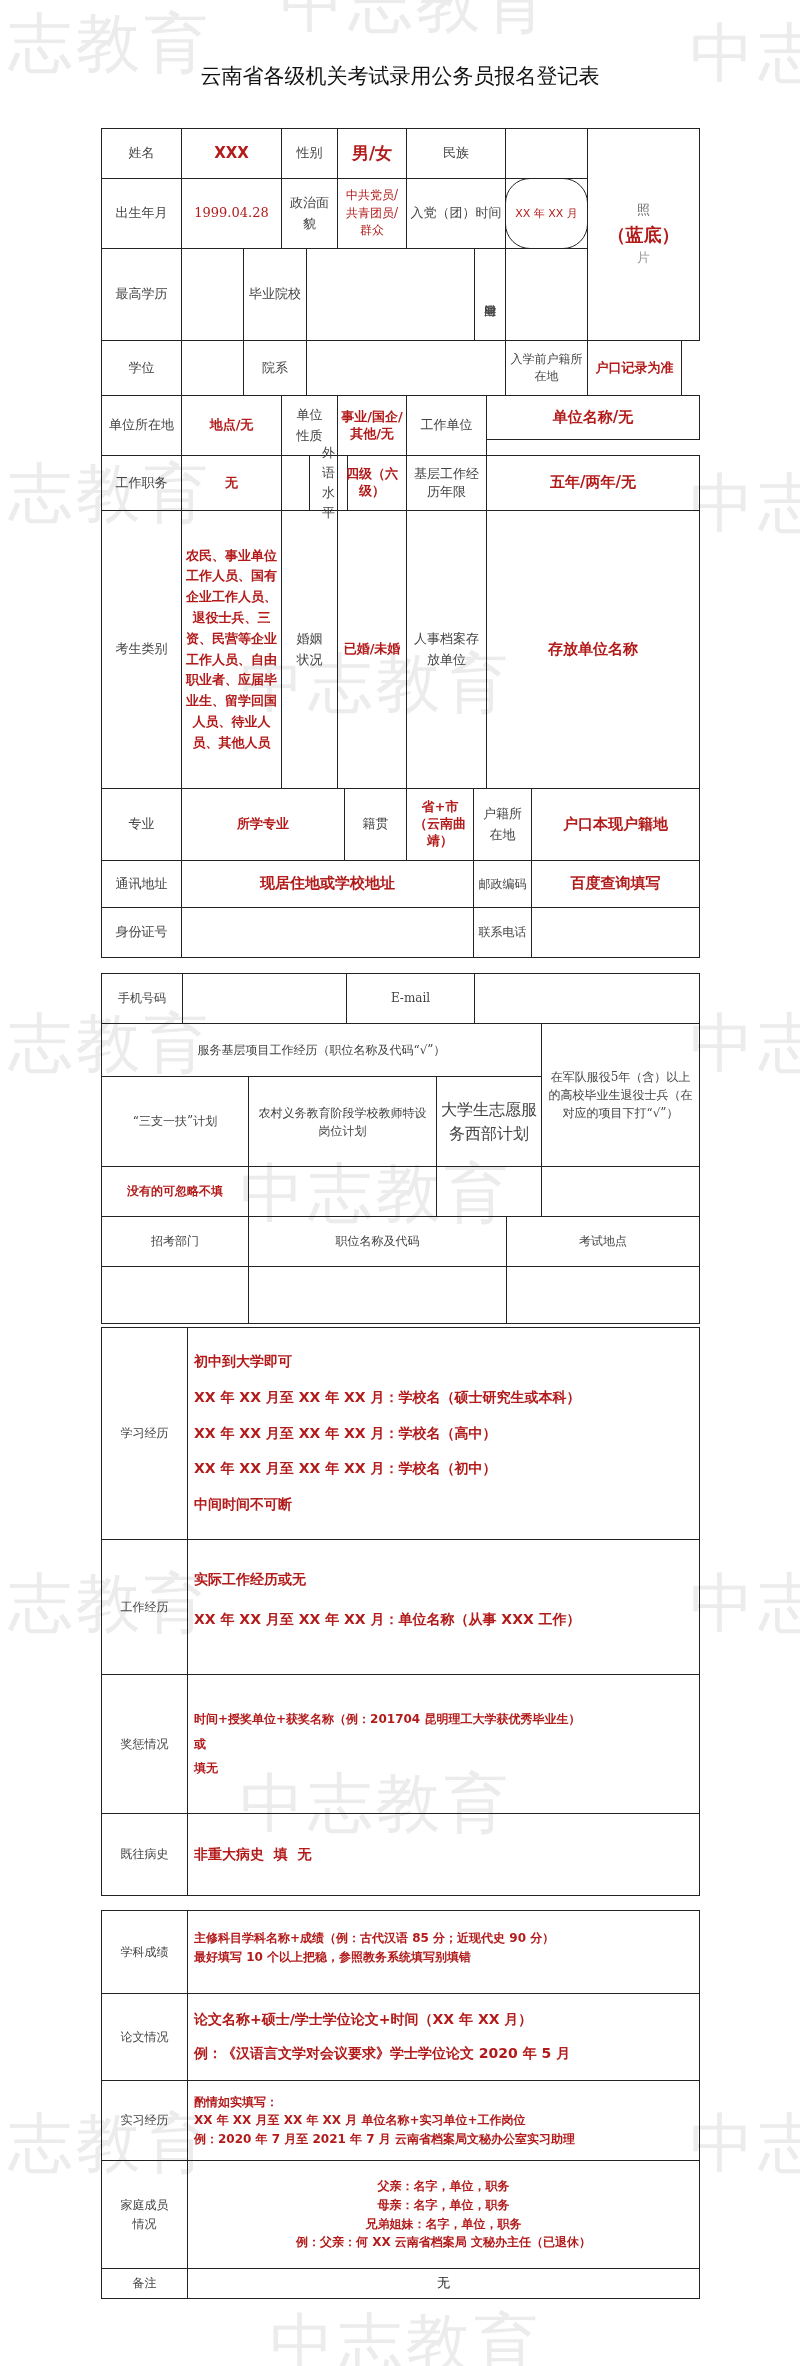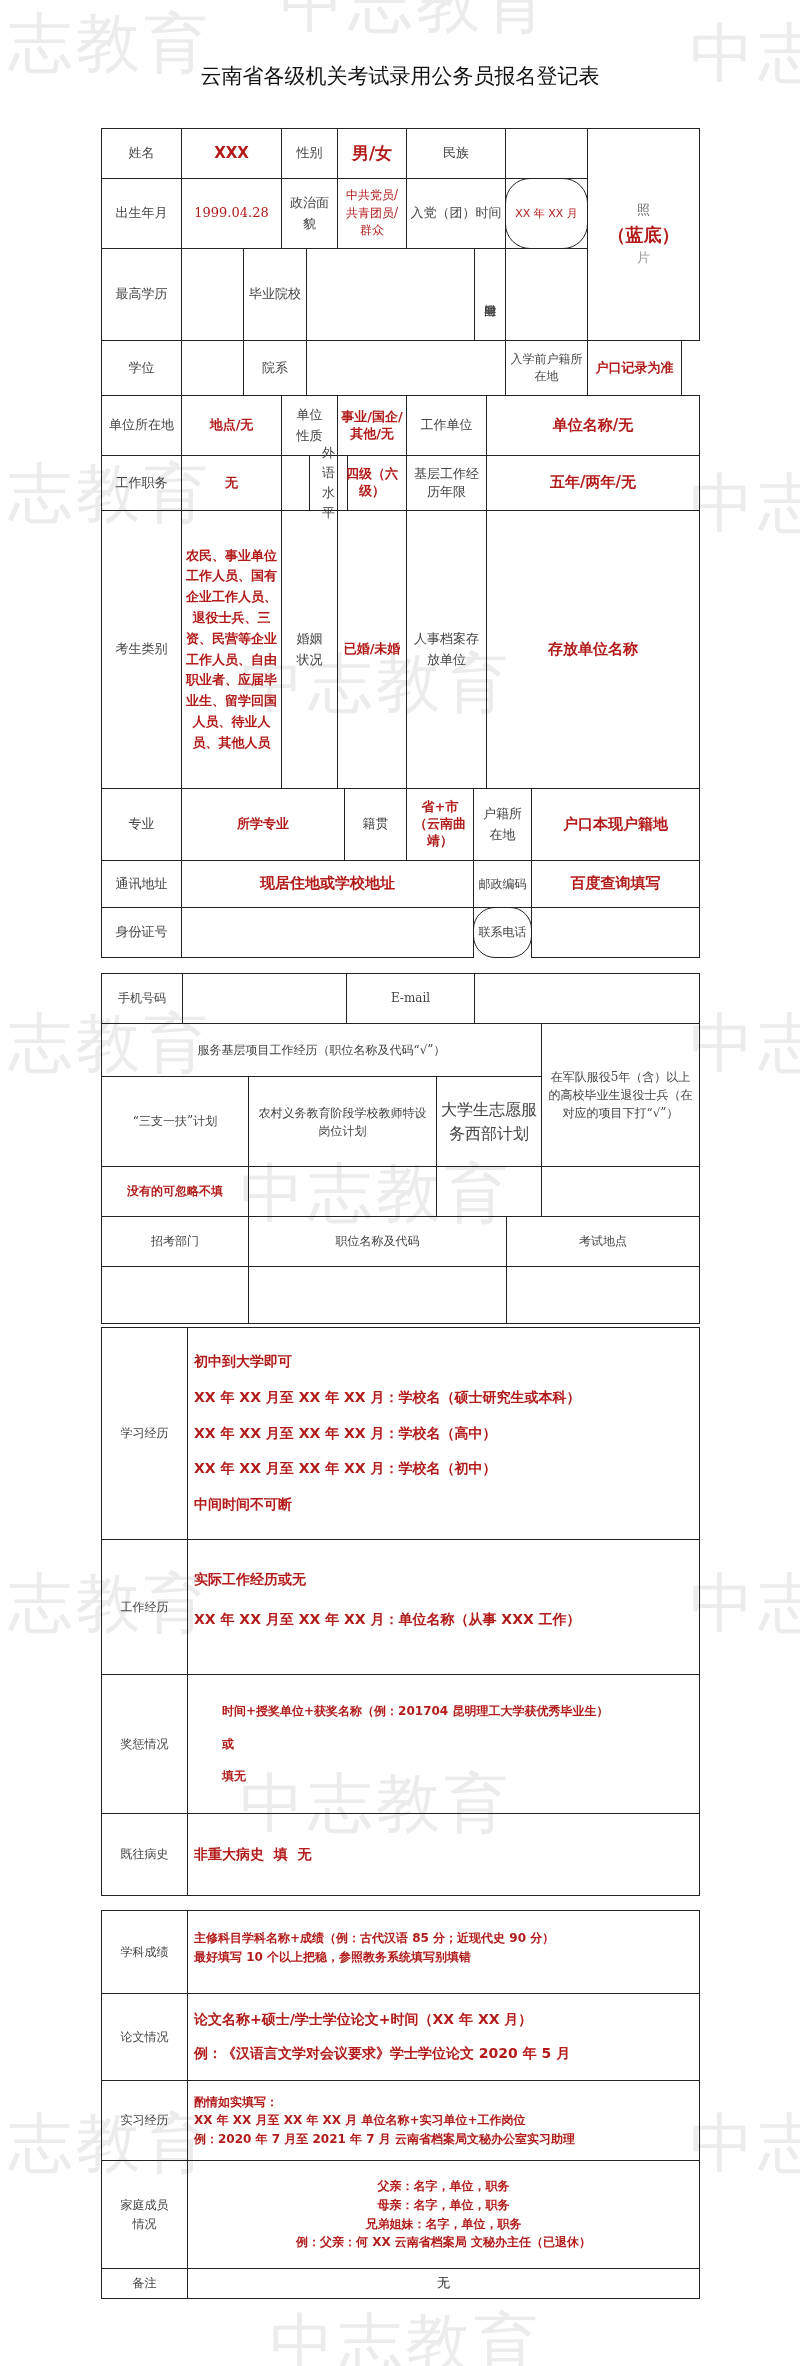--- a/index.html
+++ b/index.html
@@ -68,21 +68,21 @@
 <div class="c" style="left:243px;top:340px;width:64px;height:56px;">院系</div>
 <div class="c" style="left:306px;top:340px;width:200px;height:56px;"></div>
 <div class="c" style="left:505px;top:340px;width:83px;height:56px;font-size:12px;line-height:1.4;">入学前户籍所在地</div>
 <div class="c red" style="left:587px;top:340px;width:95px;height:56px;">户口记录为准</div>
 
 <div class="c" style="left:101px;top:395px;width:81px;height:61px;">单位所在地</div>
 <div class="c red" style="left:181px;top:395px;width:101px;height:61px;">地点/无</div>
 <div class="c" style="left:281px;top:395px;width:57px;height:61px;padding:2px 10px;">单位性质</div>
 <div class="c red" style="left:337px;top:395px;width:70px;height:61px;line-height:1.3;">事业/国企/其他/无</div>
 <div class="c" style="left:406px;top:395px;width:81px;height:61px;">工作单位</div>
-<div class="c red big" style="left:486px;top:395px;width:214px;height:61px;">单位名称/无</div>
+<div class="c red big" style="left:486px;top:395px;width:214px;height:45px;">单位名称/无</div>
 
 <div class="c" style="left:101px;top:455px;width:81px;height:56px;">工作职务</div>
 <div class="c red" style="left:181px;top:455px;width:101px;height:56px;">无</div>
 <div class="c" style="left:281px;top:455px;width:39px;height:56px;padding:2px 10px;margin-left:28px;">外语水平</div>
 <div class="c red" style="left:337px;top:455px;width:70px;height:56px;line-height:1.3;">四级（六级）</div>
 <div class="c" style="left:406px;top:455px;width:81px;height:56px;line-height:1.4;">基层工作经历年限</div>
 <div class="c red big" style="left:486px;top:455px;width:214px;height:56px;">五年/两年/无</div>
 
 <div class="c" style="left:101px;top:510px;width:81px;height:279px;">考生类别</div>
 <div class="c red" style="left:181px;top:510px;width:101px;height:279px;font-size:13px;line-height:1.6;padding:2px 3px;">农民、事业单位工作人员、国有企业工作人员、退役士兵、三资、民营等企业工作人员、自由职业者、应届毕业生、留学回国人员、待业人员、其他人员</div>
@@ -98,21 +98,21 @@
 <div class="c" style="left:473px;top:788px;width:59px;height:73px;">户籍所在地</div>
 <div class="c red big" style="left:531px;top:788px;width:169px;height:73px;">户口本现户籍地</div>
 
 <div class="c" style="left:101px;top:860px;width:81px;height:48px;">通讯地址</div>
 <div class="c red big" style="left:181px;top:860px;width:293px;height:48px;">现居住地或学校地址</div>
 <div class="c" style="left:473px;top:860px;width:59px;height:48px;font-size:12px;line-height:1.4;">邮政编码</div>
 <div class="c red big" style="left:531px;top:860px;width:169px;height:48px;">百度查询填写</div>
 
 <div class="c" style="left:101px;top:907px;width:81px;height:51px;">身份证号</div>
 <div class="c" style="left:181px;top:907px;width:293px;height:51px;"></div>
-<div class="c" style="left:473px;top:907px;width:59px;height:51px;font-size:12px;line-height:1.4;border-radius:22px;">联系电话</div>
+<div class="c" style="left:473px;top:907px;width:59px;height:51px;font-size:12px;line-height:1.4;">联系电话</div>
 <div class="c" style="left:531px;top:907px;width:169px;height:51px;"></div>
 
 <div class="c" style="left:101px;top:973px;width:82px;height:51px;font-size:12px;">手机号码</div>
 <div class="c" style="left:182px;top:973px;width:165px;height:51px;"></div>
 <div class="c" style="left:346px;top:973px;width:129px;height:51px;font-size:12px;">E-mail</div>
 <div class="c" style="left:474px;top:973px;width:226px;height:51px;"></div>
 
 <div class="c" style="left:101px;top:1023px;width:441px;height:54px;font-size:12px;">服务基层项目工作经历（职位名称及代码“√”）</div>
 <div class="c" style="left:541px;top:1023px;width:159px;height:144px;font-size:12px;line-height:1.5;">在军队服役5年（含）以上的高校毕业生退役士兵（在对应的项目下打“√”）</div>
 
@@ -147,21 +147,21 @@
 <div class="c" style="left:101px;top:1539px;width:87px;height:136px;font-size:12px;">工作经历</div>
 <div class="c left" style="left:187px;top:1539px;width:513px;height:136px;">
   <div class="lines" style="gap:18px;margin-top:-14px;">
     <span class="red" style="font-size:14px;">实际工作经历或无</span>
     <span class="red" style="font-size:14px;">XX 年 XX 月至 XX 年 XX 月：单位名称（从事 XXX 工作）</span>
   </div>
 </div>
 
 <div class="c" style="left:101px;top:1674px;width:87px;height:140px;font-size:12px;">奖惩情况</div>
 <div class="c left" style="left:187px;top:1674px;width:513px;height:140px;">
-  <div class="lines" style="gap:14px;margin-left:28px;">
+  <div class="lines" style="gap:6px;">
     <span class="red" style="font-size:12px;">时间+授奖单位+获奖名称（例：201704 昆明理工大学获优秀毕业生）</span>
     <span class="red" style="font-size:12px;">或</span>
     <span class="red" style="font-size:12px;">填无</span>
   </div>
 </div>
 
 <div class="c" style="left:101px;top:1813px;width:87px;height:83px;font-size:12px;">既往病史</div>
 <div class="c left red" style="left:187px;top:1813px;width:513px;height:83px;font-size:14px;white-space:pre;">非重大病史  填  无</div>
 
 <div class="c" style="left:101px;top:1910px;width:87px;height:84px;font-size:12px;">学科成绩</div>

